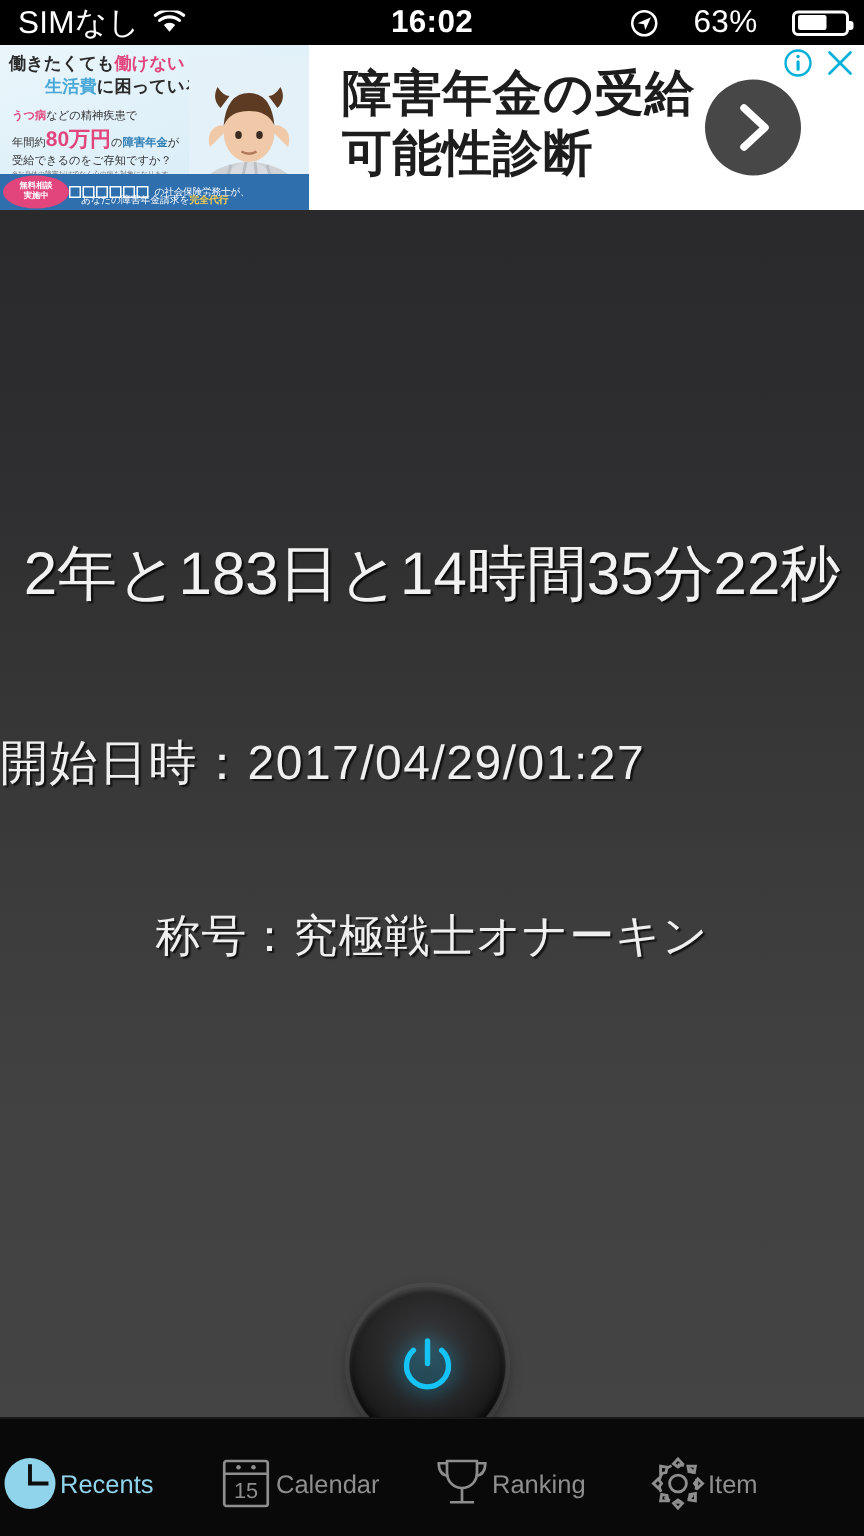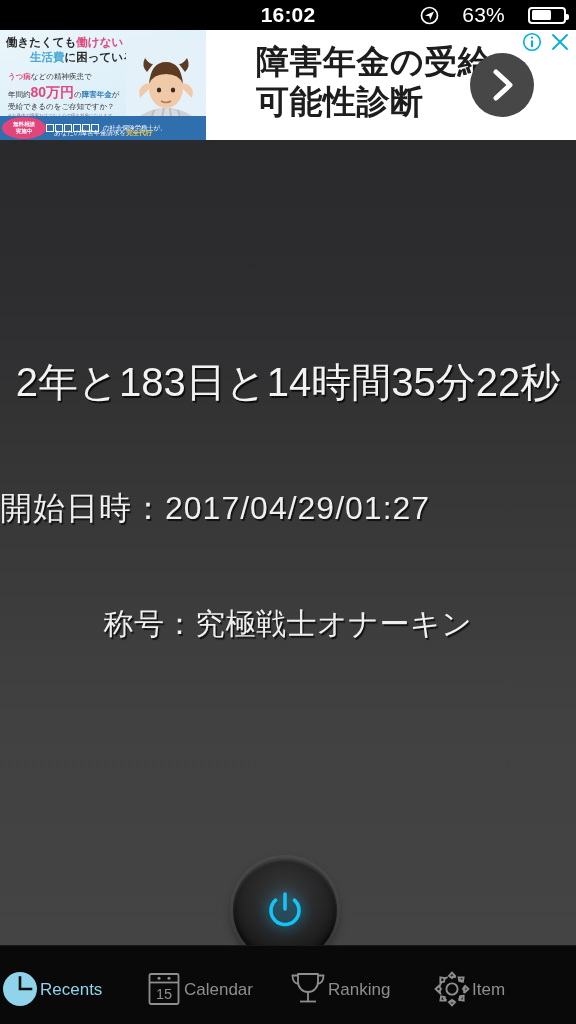--- a/index.html
+++ b/index.html
@@ -68,21 +68,21 @@
     width:44px; height:22px; margin-left:2px; border-radius:50%;
     background:#e2447c; color:#fff; font-size:5.5px; line-height:7px;
     display:flex; flex-direction:column; align-items:center; justify-content:center; font-weight:700;
   }
   .ad-img .strip .s1 { font-size:6.5px; margin-left:4px; letter-spacing:-.2px; }
   .ad-img .strip .s2 { position:absolute; bottom:2px; left:54px; font-size:6.5px; }
   .ad-img .strip .s2 em { font-style:normal; color:#ffd24a; font-weight:700; }
   .ad-img .boxes { display:inline-flex; gap:1px; vertical-align:middle; }
   .ad-img .boxes i { display:inline-block; width:8px; height:8px; border:1px solid #fff; }
 
-  .ad-body { flex: 1; position: relative; background: #fff; margin-left: 28px; }
+  .ad-body { flex: 1; position: relative; background: #fff; }
   .ad-text {
     position: absolute; left: 22px; top: 12px;
     font-size: 33px; font-weight: 700; color: #1d1d1d; line-height: 1.22;
     letter-spacing: .5px;
   }
   .ad-arrow {
     position: absolute; right: 42px; top: 23px;
     width: 64px; height: 64px; border-radius: 50%; background: #474747;
     display: flex; align-items: center; justify-content: center;
   }
@@ -143,20 +143,30 @@
   .tab .ico { height: 40px; display: flex; align-items: center; justify-content: center; }
   .tab .lbl { font-size: 17px; color: #8e8e8e; margin-top: 2px; }
   .tab.active .lbl { color: #8fd4ea; }
 </style>
 </head>
 <body>
 
 <div id="app">
 
   <div class="statusbar">
+    <div class="sb-left">
+      <span class="sim-text">SIMなし</span>
+      <span class="wifi">
+        <svg width="22" height="16" viewBox="0 0 22 16">
+          <path d="M11 14.2 L7.2 9.6 a6 6 0 0 1 7.6 0 Z" fill="#fff"></path>
+          <path d="M4.4 6.6 a10.4 10.4 0 0 1 13.2 0" stroke="#fff" stroke-width="2.1" fill="none" stroke-linecap="round"></path>
+          <path d="M1.6 3.2 a14.6 14.6 0 0 1 18.8 0" stroke="#fff" stroke-width="2.1" fill="none" stroke-linecap="round"></path>
+        </svg>
+      </span>
+    </div>
     <div class="sb-center">16:02</div>
     <div class="sb-right">
       <span class="loc-icon">
         <svg width="19" height="19" viewBox="0 0 19 19">
           <circle cx="9.5" cy="9.5" r="8" fill="none" stroke="#fff" stroke-width="1.7"></circle>
           <path d="M5 9.5 L14 5.5 L10.2 14 L9.3 10.2 Z" fill="#fff"></path>
         </svg>
       </span>
       <span class="battpct">63%</span>
       <span class="battery">

